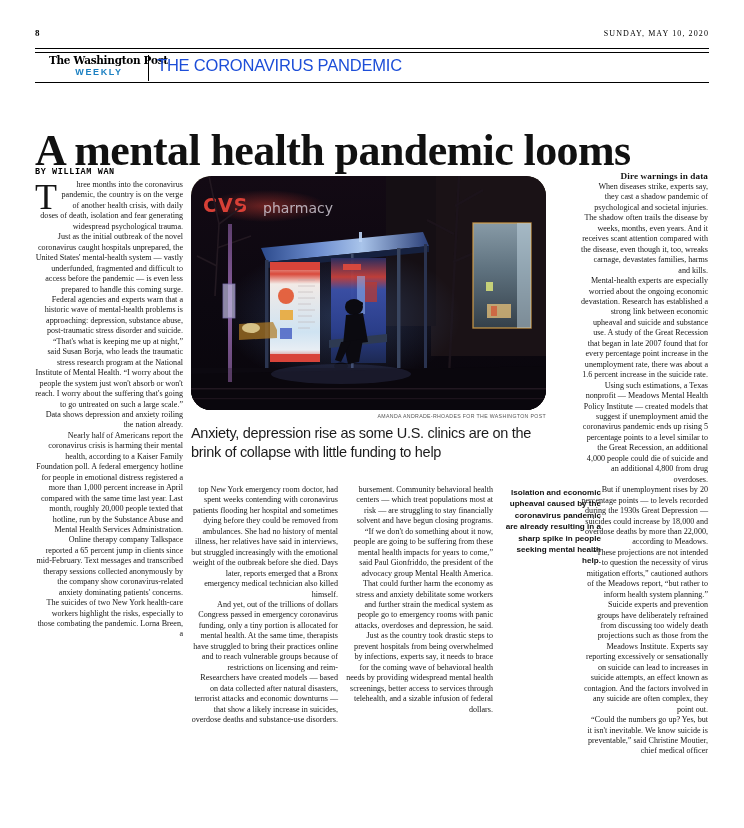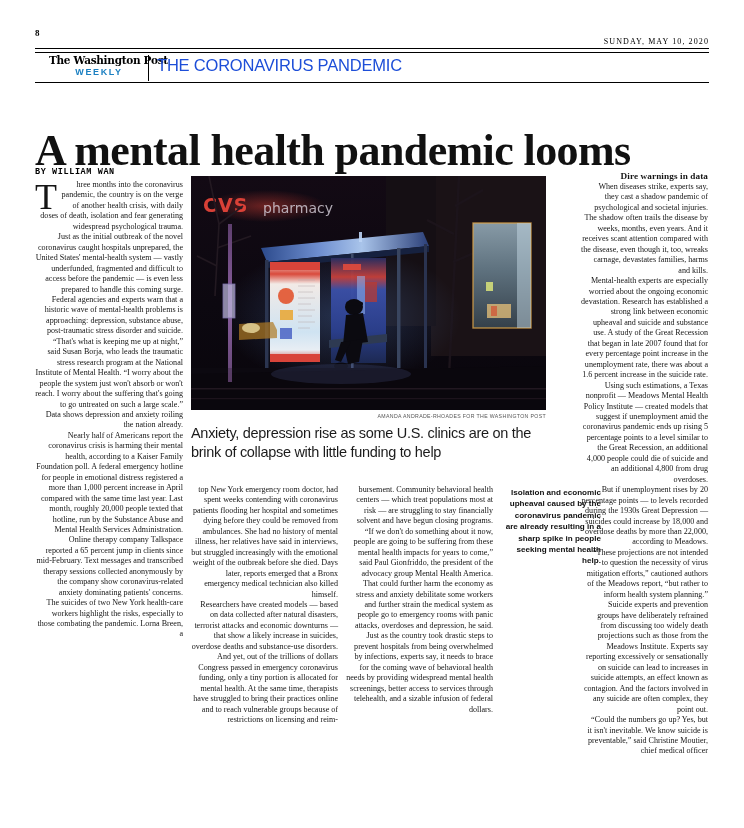--- a/index.html
+++ b/index.html
@@ -33,21 +33,21 @@
   .folio {
     position: absolute;
     left: 0; top: 0;
     font-family: "Liberation Serif", serif;
     font-weight: bold;
     font-size: 9px;
     letter-spacing: 0.2px;
   }
   .dateline {
     position: absolute;
-    right: 0; top: 9px;
+    right: 0; top: 1px;
     font-family: "Liberation Serif", serif;
     font-size: 8px;
     letter-spacing: 1.1px;
     font-variant: small-caps;
     text-transform: uppercase;
     margin-left: 22px;
   }
 
   
   .rule-top {
@@ -179,20 +179,21 @@
   }
 
   
   .photo {
     position: absolute;
     left: 191px; top: 176px;
     width: 355px;
     height: 234px;
     overflow: hidden;
     background: #fef9c3;
+    border-radius: 20px;
   }
   .photo svg { display: block; }
 
   .photo-credit {
     position: absolute;
     left: 191px; top: 413px;
     width: 355px;
     text-align: right;
     font-family: "Liberation Sans", sans-serif;
     font-size: 5.2px;
@@ -410,22 +411,22 @@
       <rect x="37" y="192" width="4" height="14" fill="#8a5f9e" opacity="0.6"></rect>
     </svg>
   </div>
 
   <div class="photo-credit">AMANDA ANDRADE-RHOADES FOR THE WASHINGTON POST</div>
 
   <div class="photo-caption">Anxiety, depression rise as some U.S. clinics are on the brink of collapse with little funding to help</div>
 
   <div class="col" id="col2">
     <p class="noindent">top New York emergency room doctor, had spent weeks contending with coronavirus patients flooding her hospital and sometimes dying before they could be removed from ambulances. She had no history of mental illness, her relatives have said in interviews, but struggled increasingly with the emotional weight of the outbreak before she died. Days later, reports emerged that a Bronx emergency medical technician also killed himself.</p>
+    <p>And yet, out of the trillions of dollars Congress passed in emergency coronavirus funding, only a tiny portion is allocated for mental health. At the same time, therapists have struggled to bring their practices online and to reach vulnerable groups because of restrictions on licensing and reim-</p>
     <p>Researchers have created models — based on data collected after natural disasters, terrorist attacks and economic downturns — that show a likely increase in suicides, overdose deaths and substance-use disorders.</p>
-    <p>And yet, out of the trillions of dollars Congress passed in emergency coronavirus funding, only a tiny portion is allocated for mental health. At the same time, therapists have struggled to bring their practices online and to reach vulnerable groups because of restrictions on licensing and reim-</p>
   </div>
 
   <div class="col" id="col3">
     <p class="noindent">bursement. Community behavioral health centers — which treat populations most at risk — are struggling to stay financially solvent and have begun closing programs.</p>
     <p>“If we don't do something about it now, people are going to be suffering from these mental health impacts for years to come,” said Paul Gionfriddo, the president of the advocacy group Mental Health America. That could further harm the economy as stress and anxiety debilitate some workers and further strain the medical system as people go to emergency rooms with panic attacks, overdoses and depression, he said.</p>
     <p>Just as the country took drastic steps to prevent hospitals from being overwhelmed by infections, experts say, it needs to brace for the coming wave of behavioral health needs by providing widespread mental health screenings, better access to services through telehealth, and a sizable infusion of federal dollars.</p>
   </div>
 
   <div class="col" id="col4-quote">
     <p class="pullquote noindent">Isolation and economic upheaval caused by the coronavirus pandemic are already resulting in a sharp spike in people seeking mental health help.</p>

